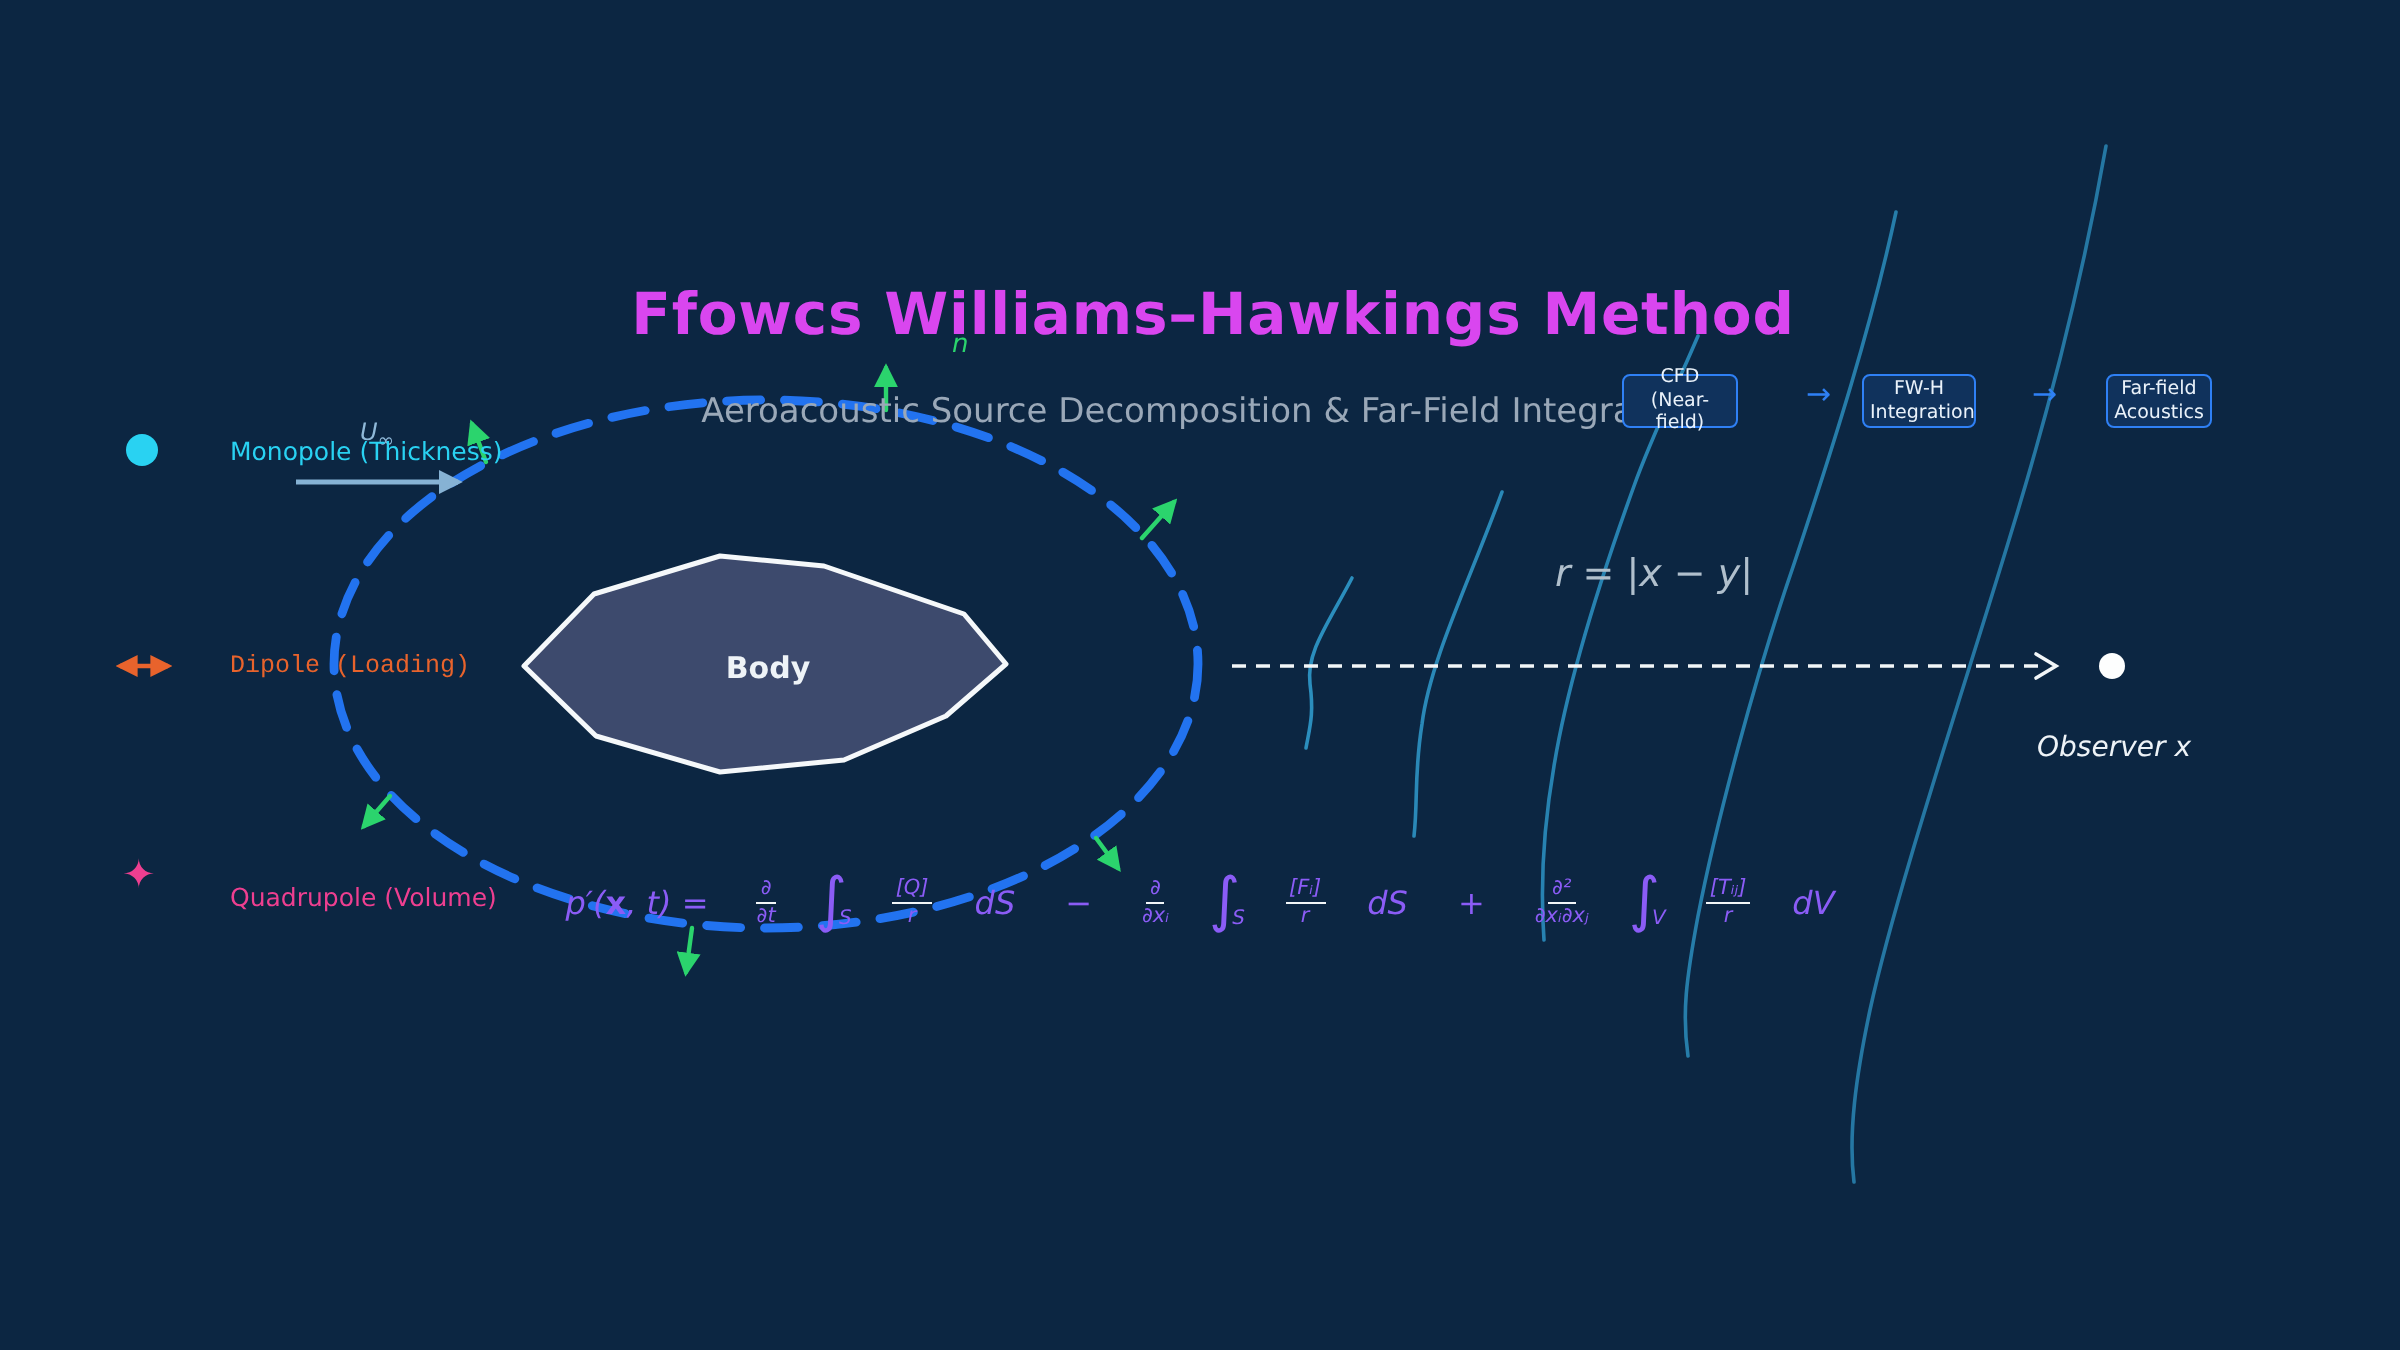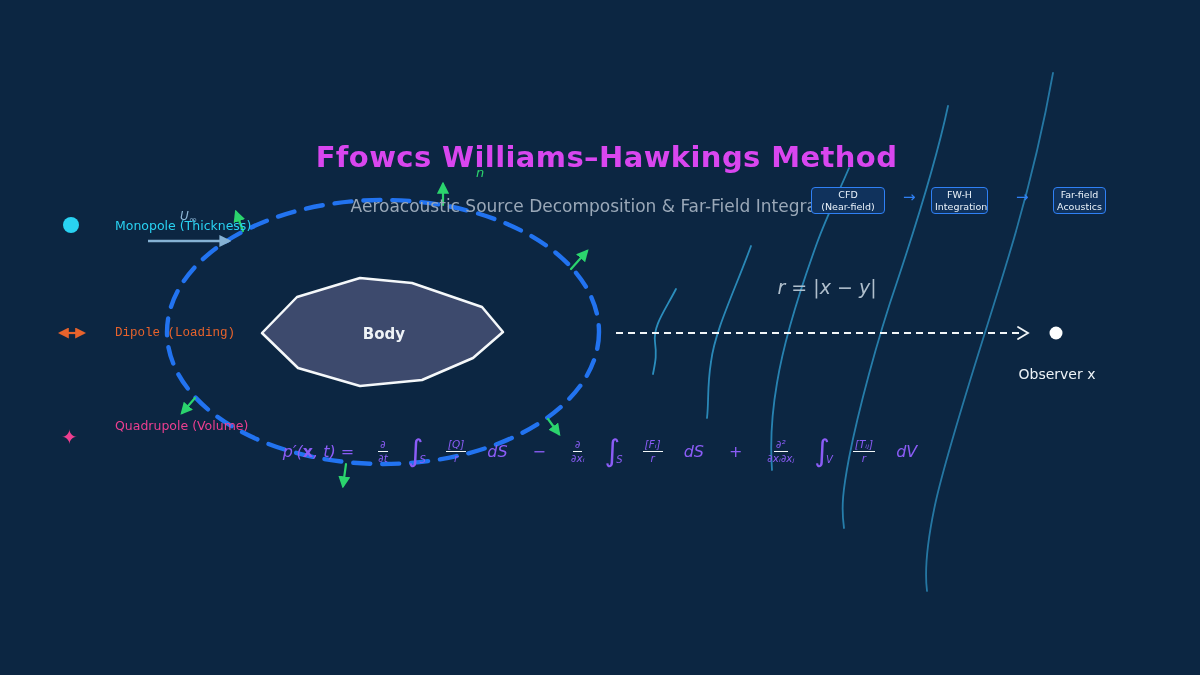--- a/index.html
+++ b/index.html
@@ -23,39 +23,39 @@
     left:584px;top:210px;width:200px;text-align:center;
     font-size:15px;font-weight:bold;color:#2b80f8;
   }
   .n-label{left:476px;top:165px;font-size:13px;font-style:italic;color:#2bd46d;}
   .u-label{left:180px;top:209px;font-size:12px;font-style:italic;color:#8fb8d8;}
   .u-label sub{font-size:10px;}
 
   .legend-label{left:115px;font-size:12.5px;}
   .lg-mono{top:218px;color:#29d2f2;}
   .lg-di{top:326px;color:#e8632c;font-family:Liberation Mono, monospace;}
-  .lg-quad{top:418px;color:#ee3f90;}
+  .lg-quad{top:441px;color:#ee3f90;}
   .marker-circle{left:63px;top:217px;width:16px;height:16px;border-radius:50%;background:#29d2f2;}
   .marker-star{left:61px;top:427px;font-size:20px;line-height:20px;color:#ee3f90;}
 
   .pbox{
     top:187px;height:27px;box-sizing:border-box;
     border:1.4px solid #2f80f5;border-radius:4px;background:#10325c;
     color:#eaf2fa;font-size:9.5px;line-height:1.25;text-align:center;
     display:flex;flex-direction:column;justify-content:center;padding:1px 3px;
   }
-  .pbox1{left:811px;width:74px;}
+  .pbox1{left:811px;width:58px;}
   .pbox2{left:931px;width:57px;}
   .pbox3{left:1053px;width:53px;}
   .parrow{top:190px;color:#2f80f5;font-size:15px;line-height:1;}
   .parrow1{left:903px;}
   .parrow2{left:1016px;}
 
   .r-label{left:757px;top:276px;width:140px;text-align:center;font-size:19px;font-style:italic;color:#b0bfcc;}
-  .observer-label{left:987px;top:366px;width:140px;text-align:center;font-size:14px;color:#eef3f7;}
+  .observer-label{left:987px;top:366px;width:140px;text-align:center;font-size:14px;font-style:italic;color:#eef3f7;}
   .body-label{left:334px;top:325px;width:100px;text-align:center;font-size:15px;font-weight:bold;color:#eef3f7;}
 
   .equation{
     left:0;right:0;top:431px;height:40px;
     display:flex;justify-content:center;align-items:center;gap:20px;
     color:#8b5cf6;font-style:italic;font-size:16px;
   }
   .equation .lhs{margin-right:4px;}
   .lhs-x{font-weight:bold;font-style:normal;}
   .frac{display:inline-flex;flex-direction:column;align-items:center;font-size:10.5px;line-height:1.15;}

